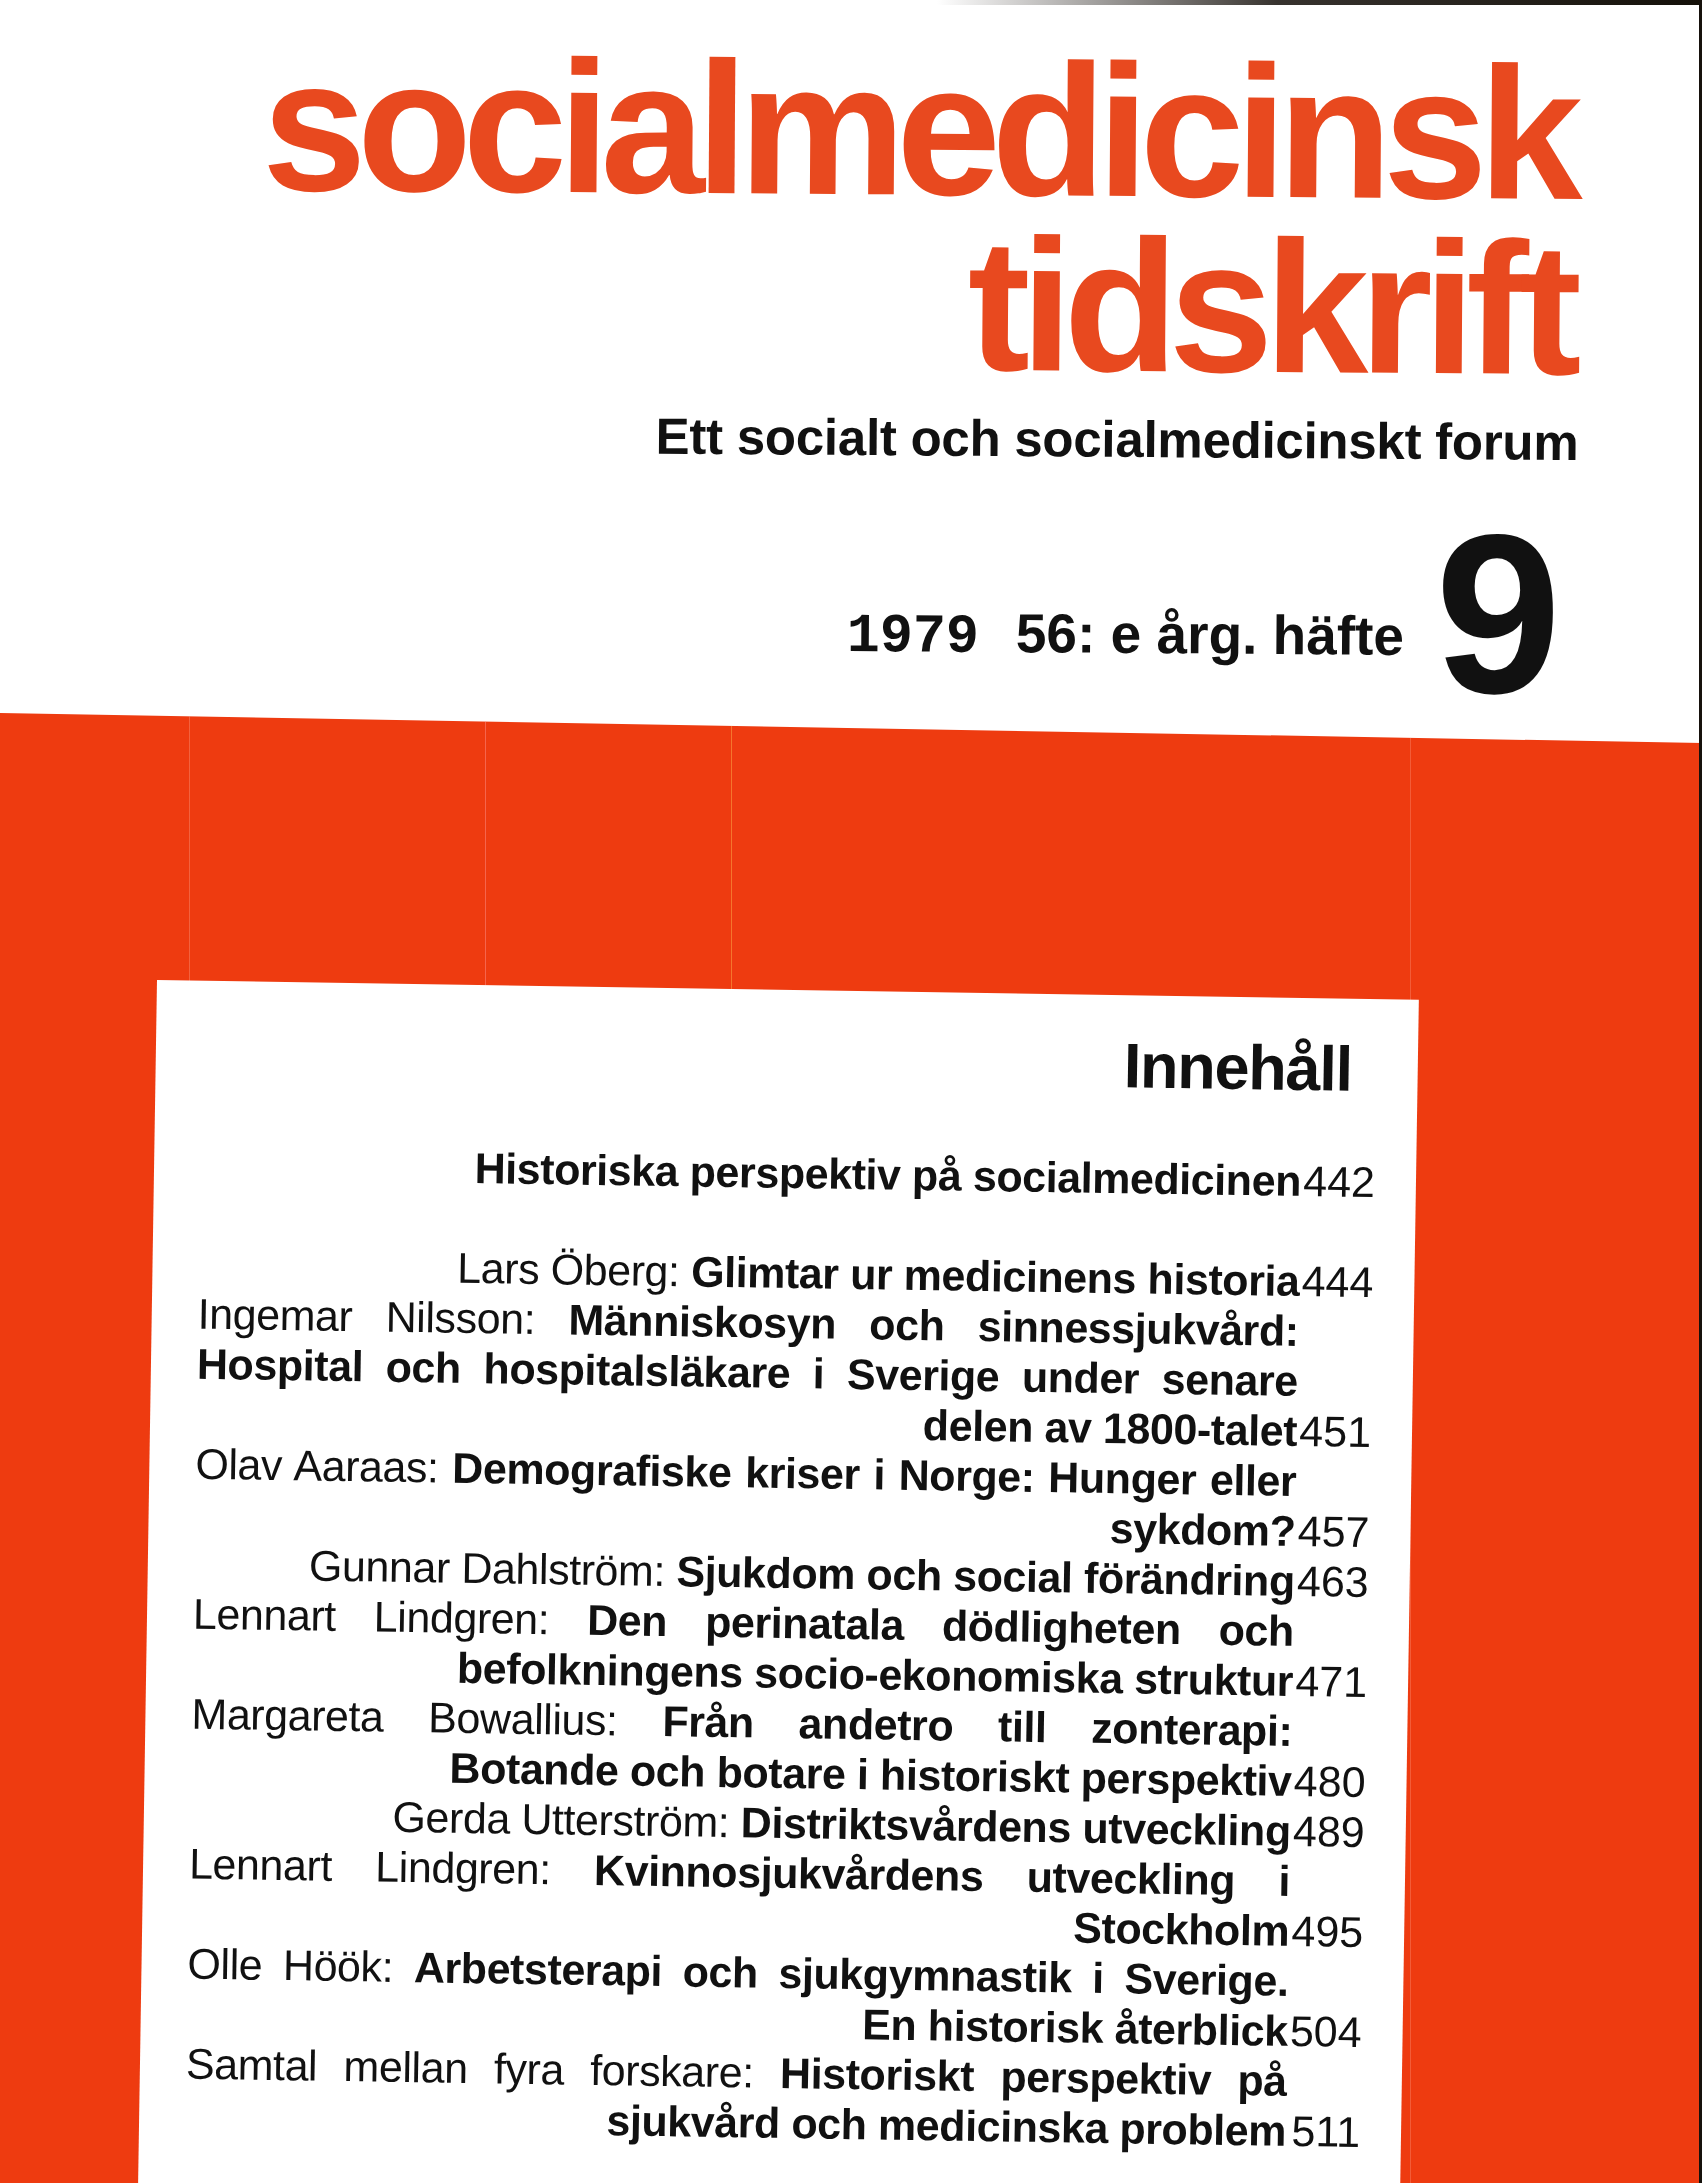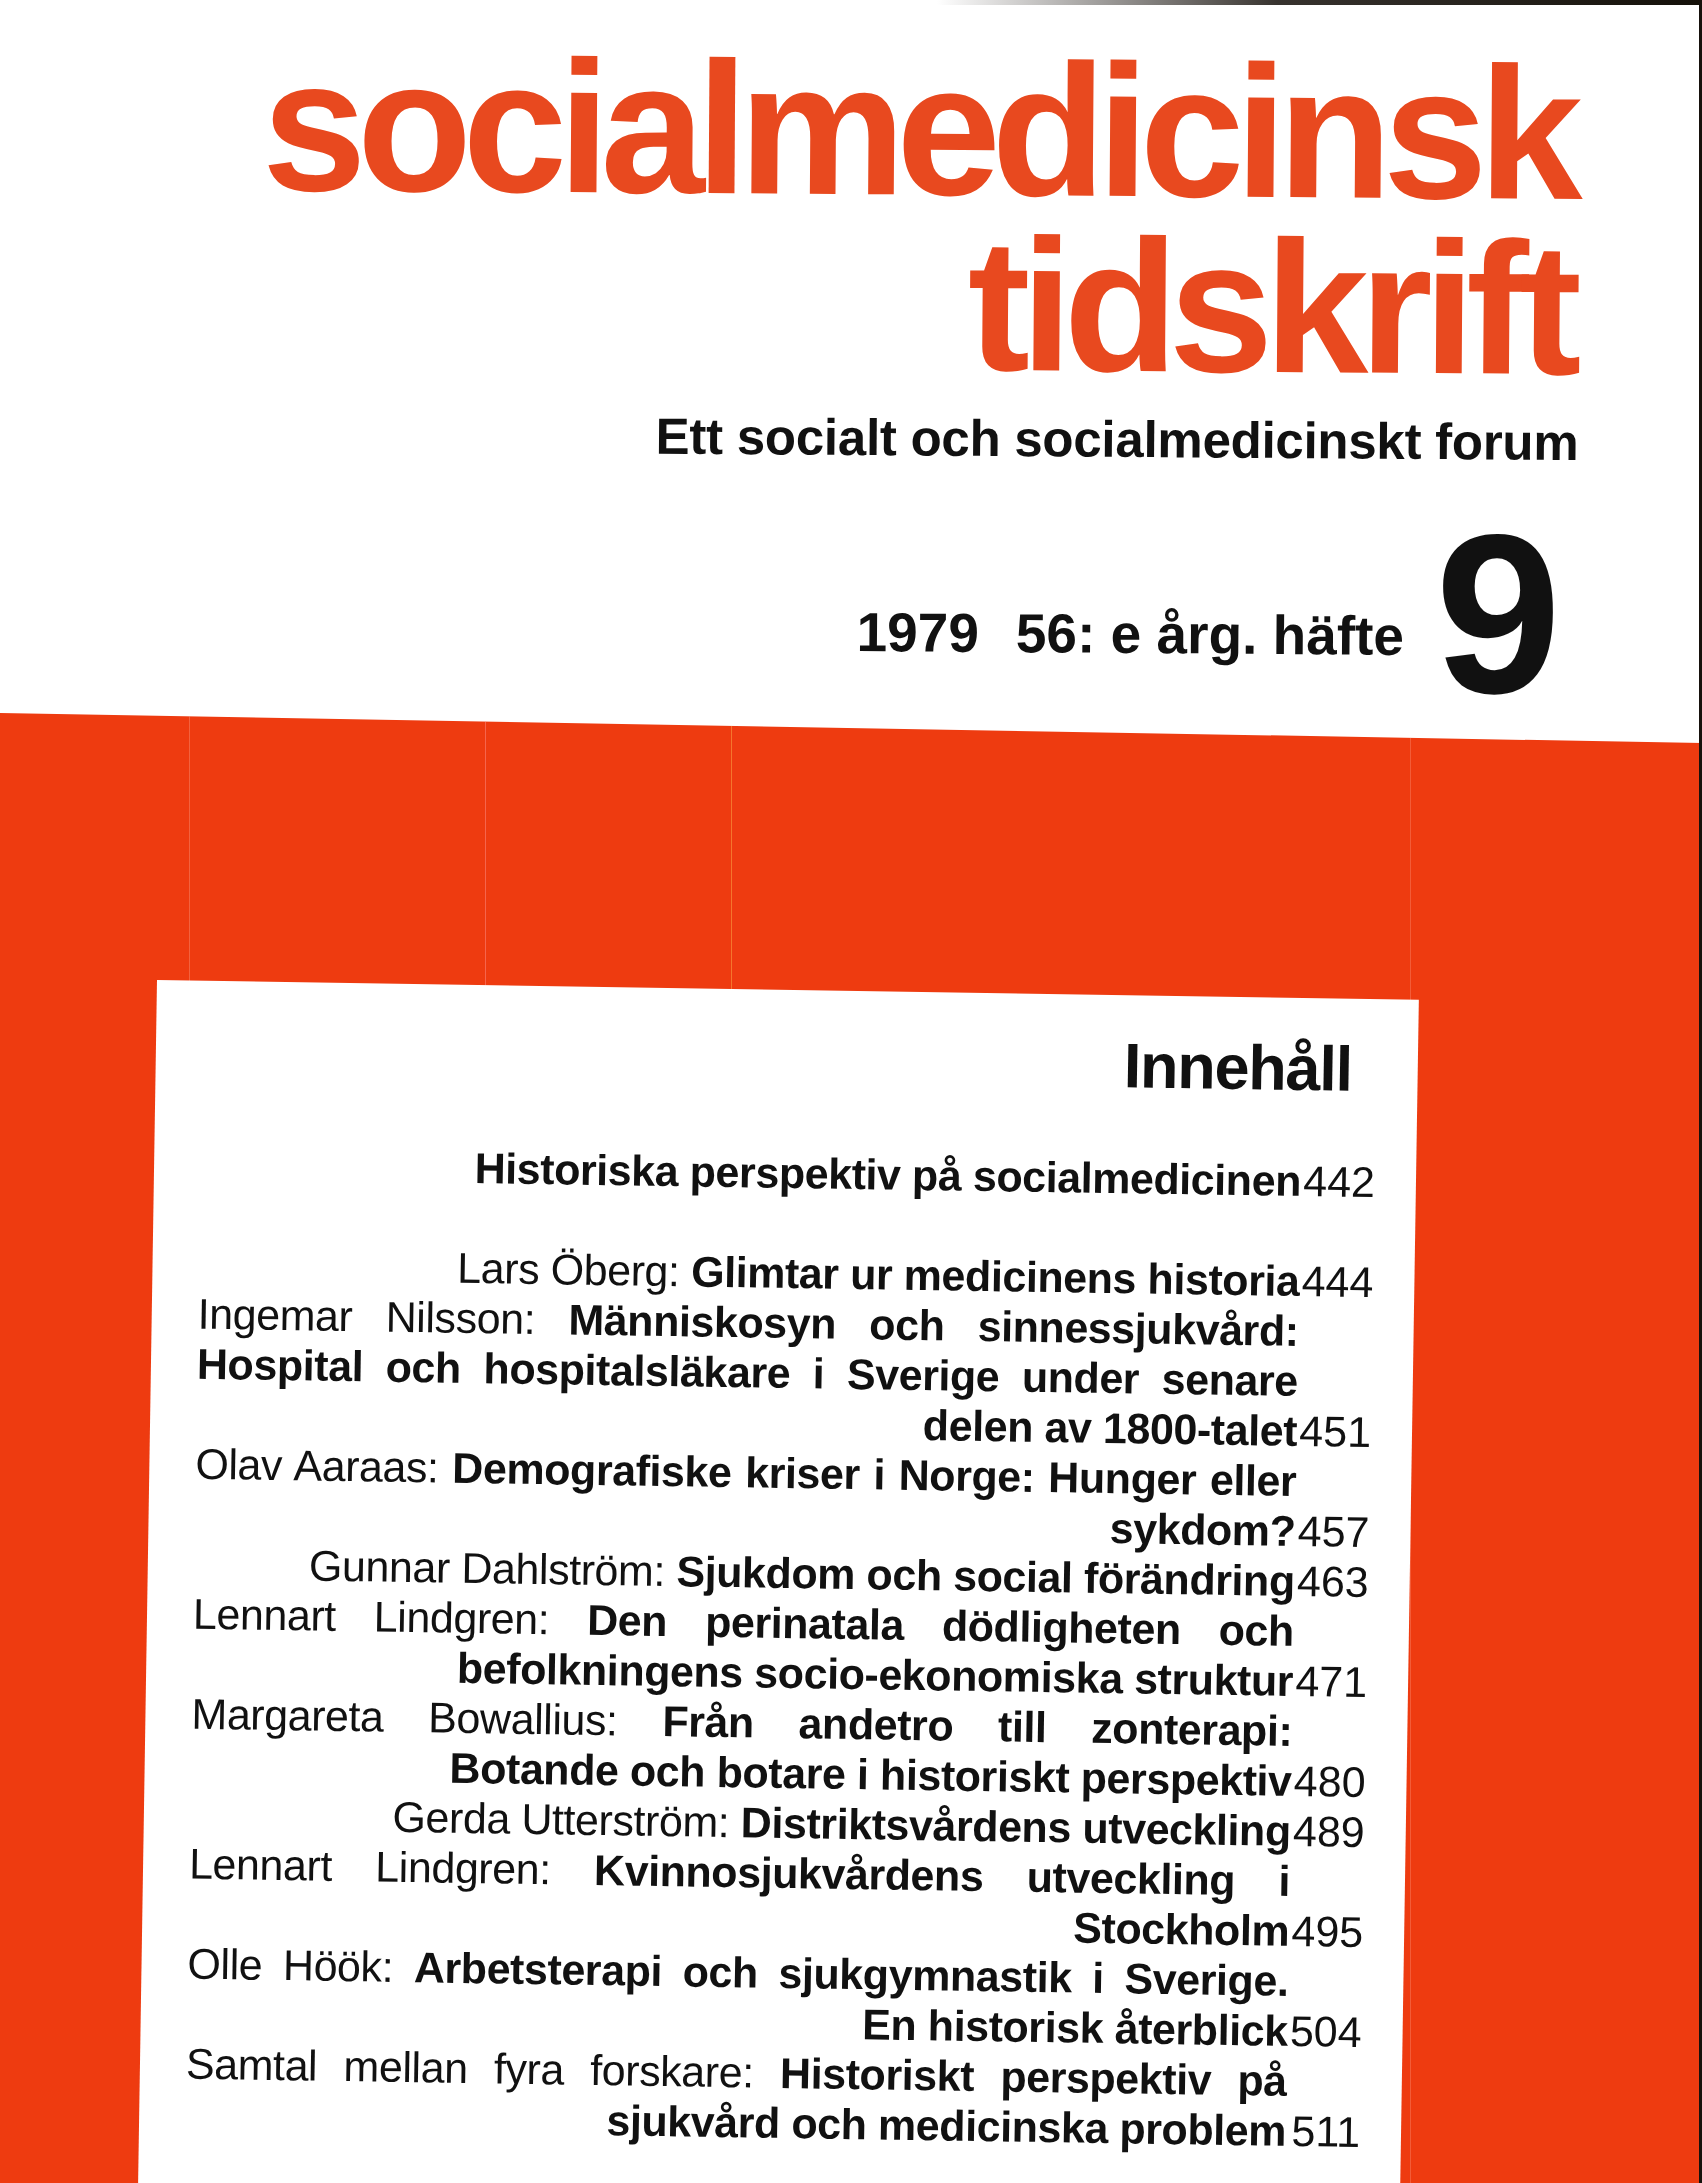--- a/index.html
+++ b/index.html
@@ -37,21 +37,21 @@
     position:absolute;right:124px;top:412px;
     color:var(--ink);
     font-weight:700;font-size:51px;line-height:1;
     letter-spacing:-0.005em;white-space:nowrap;
   }
   .issue-line{
     position:absolute;right:297px;top:605px;
     color:var(--ink);font-weight:700;font-size:55px;line-height:1;
     white-space:nowrap;
   }
-  .issue-line .year{margin-right:37px;}
+  .issue-line .year{margin-right:37px;font-family:Liberation Mono, monospace;}
   .issue-number{
     position:absolute;right:140px;top:496px;
     color:var(--ink);font-weight:700;font-size:227px;line-height:1;
   }
 
   
   .red-field{
     position:absolute;left:0;top:0;width:1703px;height:2474px;
     background:var(--cover-red);
     clip-path:polygon(0 713px,1703px 743px,1703px 2474px,0 2474px);

